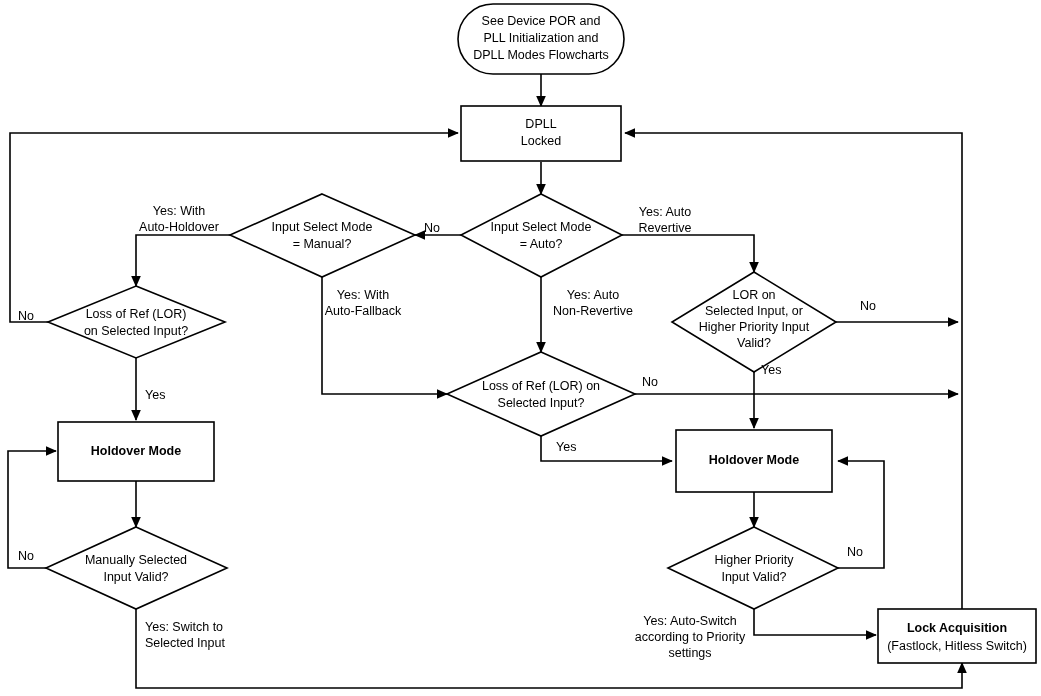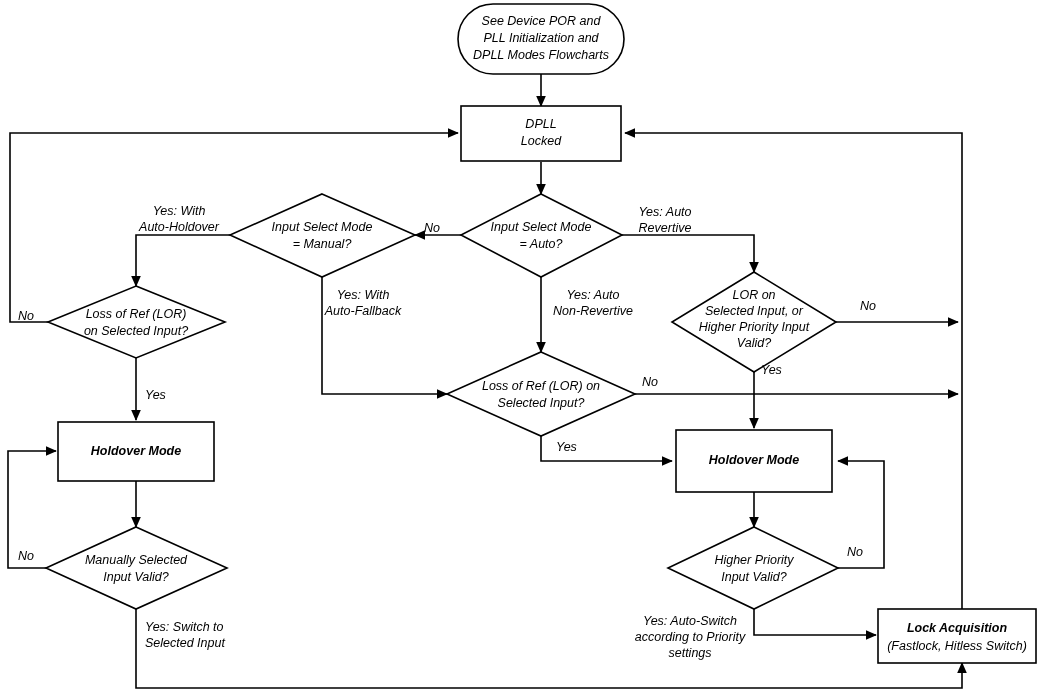--- a/index.html
+++ b/index.html
@@ -10,21 +10,20 @@
   body {
     width: 1041px;
     height: 696px;
     font-family: "Liberation Sans", sans-serif;
     overflow: hidden;
   }
   #flowchart-root {
     position: relative;
     width: 1041px;
     height: 696px;
-    font-style: italic;
   }
   svg#flow {
     display: block;
     width: 1041px;
     height: 696px;
   }
   .shape {
     fill: #ffffff;
     stroke: #000000;
     stroke-width: 1.6;

